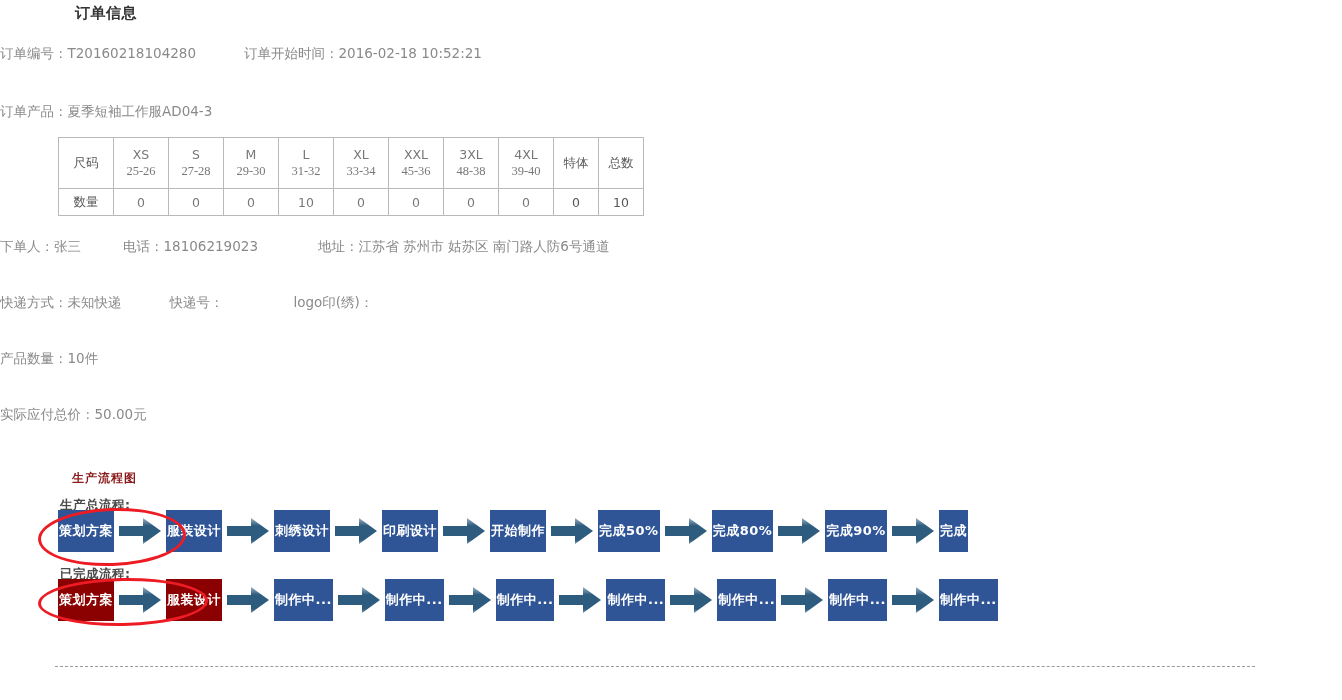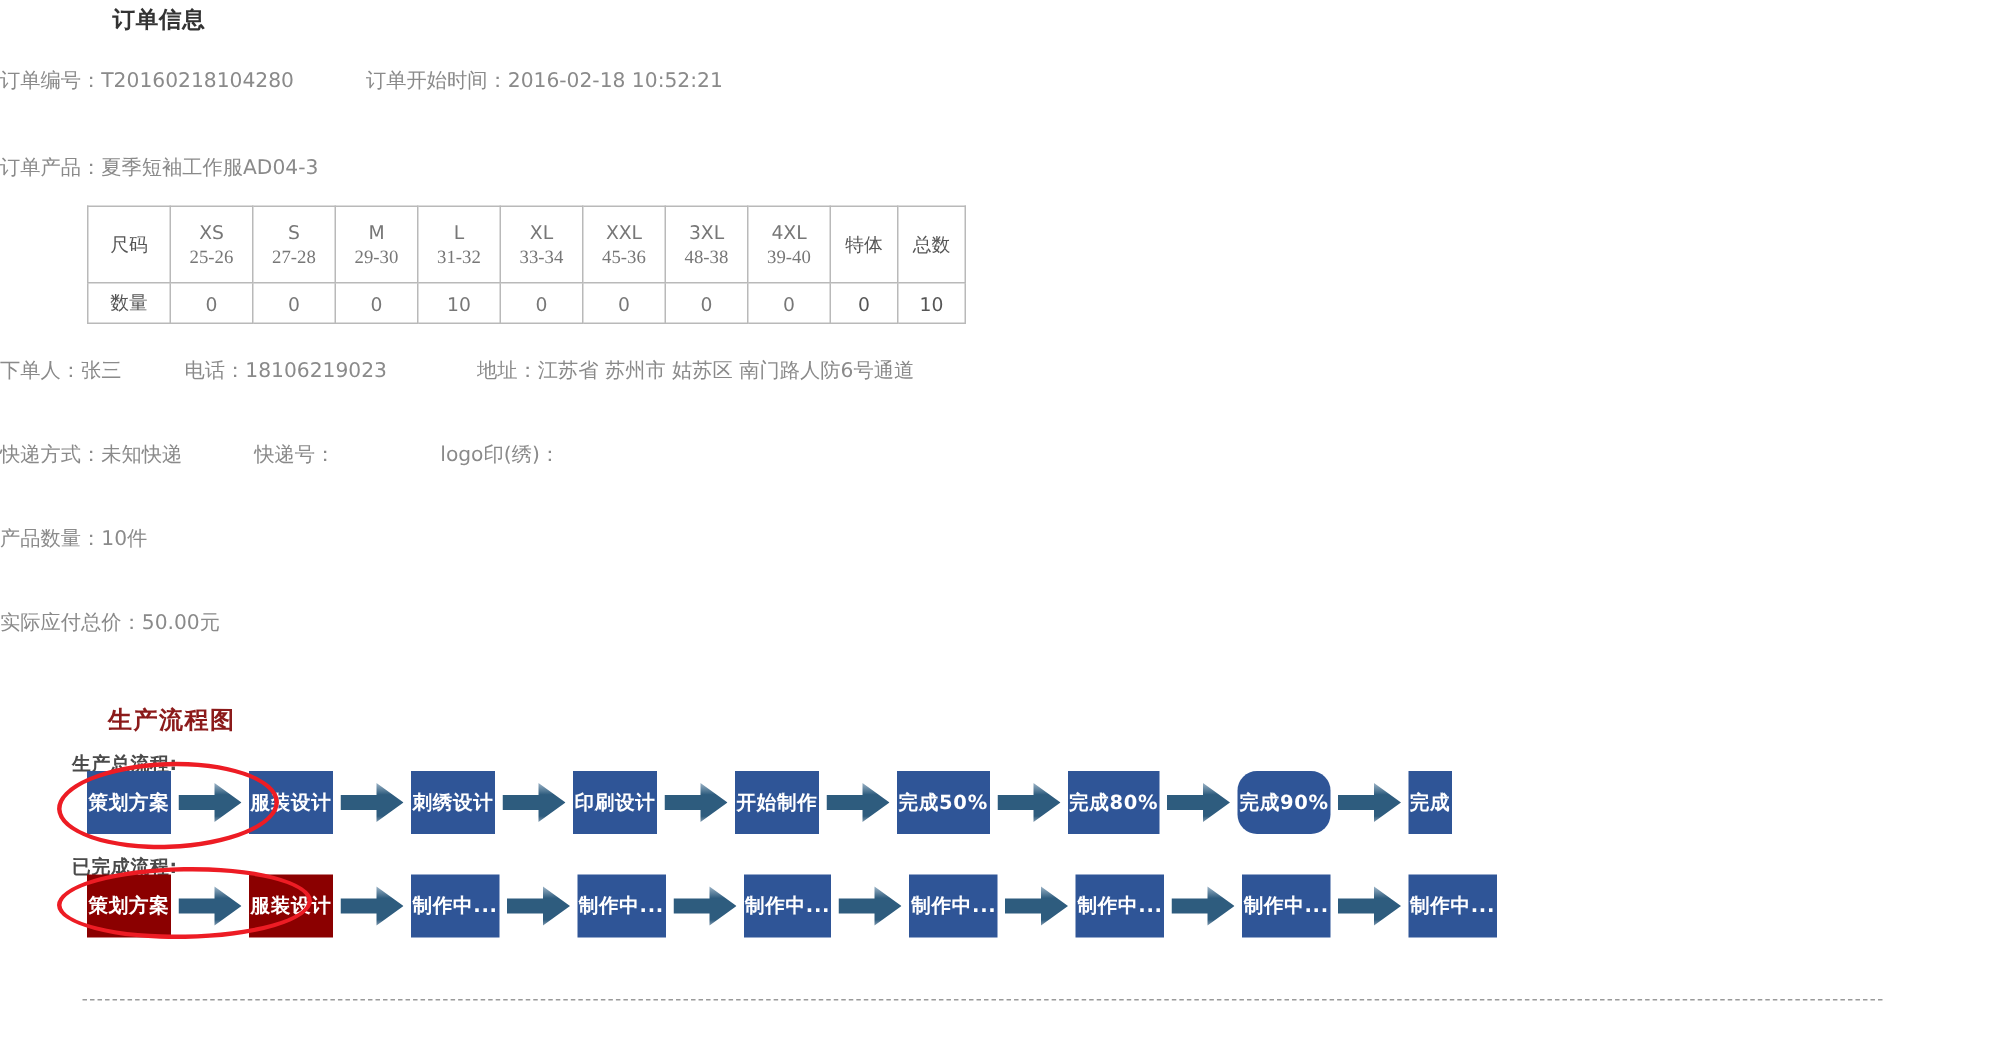--- a/index.html
+++ b/index.html
@@ -76,32 +76,32 @@
   .size-range { display: block; font-family: Liberation Serif, serif; }
 
   
   .flow-section {
     position: absolute;
     left: 0;
     top: 470px;
     width: 1342px;
   }
   .flow-heading {
-    font-size: 16px;
+    font-size: 12px;
     font-weight: bold;
     color: #8B1A1A;
     padding-left: 72px;
     margin: 0;
     letter-spacing: 1px;
   }
   .flow-label {
     font-size: 12.5px;
     font-weight: bold;
     color: #4a4a4a;
-    padding-left: 48px;
+    padding-left: 60px;
     letter-spacing: 0.5px;
   }
   .flow-row {
     display: flex;
     align-items: center;
     padding-left: 58px;
     margin-top: -4px;
   }
   .flow-box {
     background: #2F5597;
@@ -366,21 +366,21 @@
             <linearGradient id="ag7" x1="0" y1="0" x2="0" y2="1">
               <stop offset="0%" stop-color="#9BB3C6"></stop>
               <stop offset="30%" stop-color="#2E5C7E"></stop>
               <stop offset="85%" stop-color="#2E5C7E"></stop>
               <stop offset="100%" stop-color="#7F99AE"></stop>
             </linearGradient>
           </defs>
           <path d="M0,10 L24,10 L24,2 L42,15 L24,28 L24,20 L0,20 Z" fill="url(#ag7)"></path>
         </svg>
       </div>
-      <div class="flow-box" style="background: rgb(47, 85, 151); border-radius: 13px;">完成90%</div>
+      <div class="flow-box" style="background: rgb(47, 85, 151);">完成90%</div>
       <div class="arrow">
         <svg width="42" height="30" viewBox="0 0 42 30">
           <defs>
             <linearGradient id="ag8" x1="0" y1="0" x2="0" y2="1">
               <stop offset="0%" stop-color="#9BB3C6"></stop>
               <stop offset="30%" stop-color="#2E5C7E"></stop>
               <stop offset="85%" stop-color="#2E5C7E"></stop>
               <stop offset="100%" stop-color="#7F99AE"></stop>
             </linearGradient>
           </defs>

